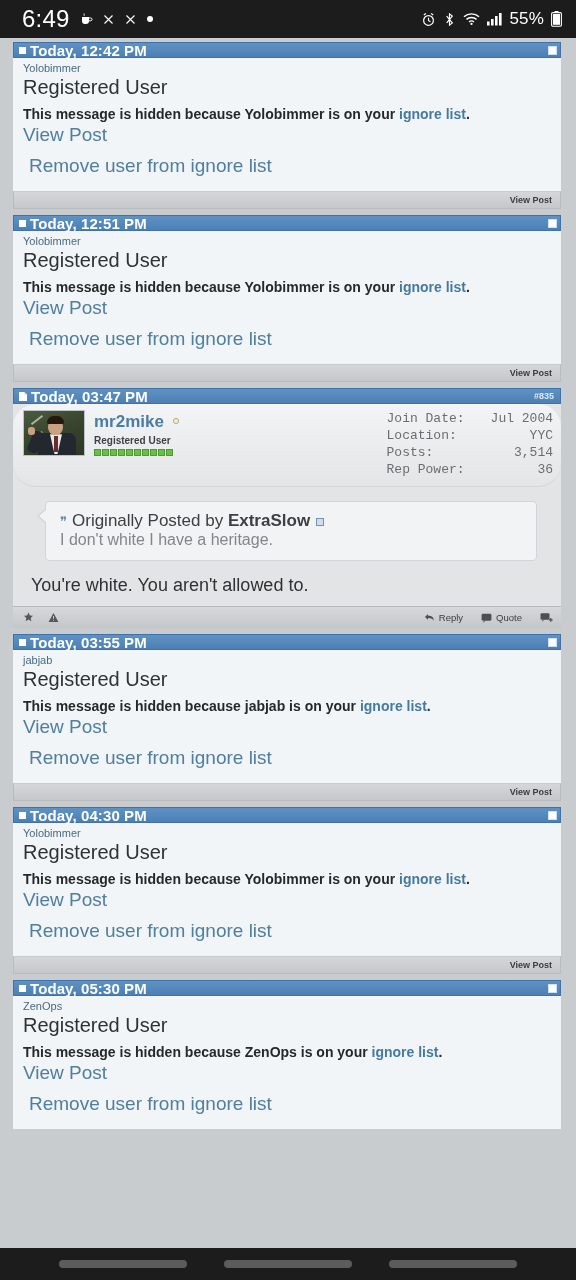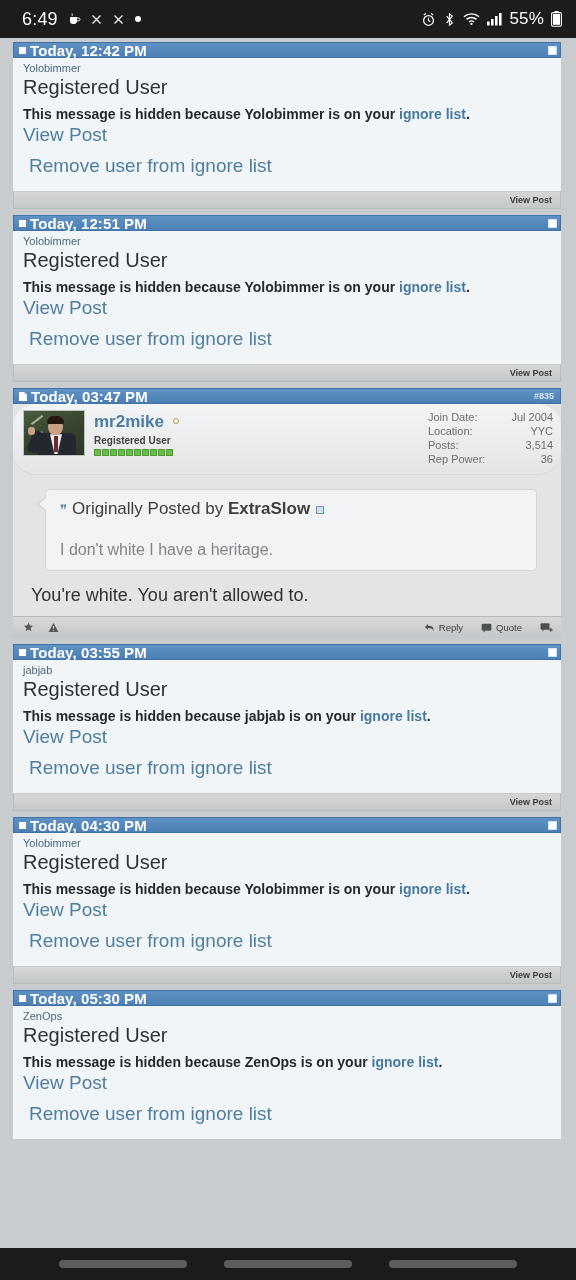--- a/index.html
+++ b/index.html
@@ -11,21 +11,21 @@
   }
   .phone { position: relative; width: 576px; height: 1280px; background: #c9ccce; }
 
   
   .statusbar {
     height: 38px; background: #1c1c1c; color: #fff;
     display: flex; align-items: center; justify-content: space-between;
     padding: 0 14px 0 22px;
   }
   .sb-left { display: flex; align-items: center; gap: 9px; }
-  .sb-time { font-size: 18px; letter-spacing: .2px; }
+  .sb-time { font-size: 24px; letter-spacing: .2px; }
   .sb-right { display: flex; align-items: center; gap: 7px; }
   .sb-pct { font-size: 17px; letter-spacing: .2px; }
   .ic { display: inline-block; line-height: 1; }
   .ic svg { display: block; }
 
   
   .page {
     position: absolute; top: 38px; left: 0; right: 0; bottom: 32px;
     background: #c9ccce; overflow: hidden;
   }
@@ -93,42 +93,42 @@
   .av-shirt { position: absolute; left: 26px; top: 23px; width: 12px; height: 20px; background: #e7e9ea; clip-path: polygon(0 0,100% 0,62% 100%,38% 100%); }
   .av-tie { position: absolute; left: 30px; top: 25px; width: 4px; height: 16px; background: #6e2b2b; }
   .av-arm { position: absolute; left: 6px; top: 20px; width: 11px; height: 22px; background: #23282e; transform: rotate(22deg); border-radius: 4px; }
   .av-hand { position: absolute; left: 4px; top: 16px; width: 7px; height: 8px; border-radius: 3px; background: #caa083; }
   .fp-id { padding-top: 2px; }
   .fp-name { font-size: 17px; font-weight: bold; color: #4a7ca5; display: inline-block; }
   .fp-dot { display: inline-block; width: 6px; height: 6px; border: 1px solid #b9a45c; border-radius: 50%; margin-left: 5px; vertical-align: 3px; }
   .fp-role { font-size: 10px; font-weight: bold; color: #3e4143; margin-top: 3px; }
   .rep { margin-top: 3px; display: flex; gap: 1px; }
   .rep i { width: 7px; height: 7px; background: #6abd45; border: 1px solid #4d9c31; display: block; }
-  .fp-stats { display: table; font-size: 11px; color: #6b6e70; }
+  .fp-stats { display: table; font-size: 13px; color: #6b6e70; font-family: Liberation Mono, monospace; }
   .fp-row { display: table-row; }
   .fp-k, .fp-v { display: table-cell; padding: 1px 0; white-space: nowrap; }
   .fp-k { padding-right: 26px; }
   .fp-v { text-align: right; }
 
   .fp-body { padding: 12px 14px 10px 14px; }
   .quote {
     position: relative; background: #f1f3f4; border: 1px solid #d2d6d8;
     border-radius: 4px; padding: 9px 12px 11px 14px; margin: 2px 10px 14px 18px;
   }
   .quote::before {
     content: ""; position: absolute; left: -9px; top: 6px;
     width: 0; height: 0; border-top: 8px solid transparent;
     border-bottom: 8px solid transparent; border-right: 9px solid #d2d6d8;
   }
   .quote::after {
     content: ""; position: absolute; left: -7px; top: 7px;
     width: 0; height: 0; border-top: 7px solid transparent;
     border-bottom: 7px solid transparent; border-right: 8px solid #f1f3f4;
   }
-  .q-head { font-size: 17px; color: #3d4042; margin-bottom: 22px; }
+  .q-head { font-size: 17px; color: #3d4042; margin-bottom: 0; }
   .q-mark { color: #5e86a8; font-size: 13px; margin-right: 5px; }
   .q-who { font-weight: bold; }
   .q-jump { display: inline-block; width: 8px; height: 8px; border: 1px solid #6b94b6; background: #cfdded; margin-left: 6px; }
   .q-text { font-size: 16px; color: #82868a; }
   .fp-msg { font-size: 18px; color: #2f3234; padding-left: 4px; }
 
   .fp-foot {
     height: 22px; background: linear-gradient(#d6d8d9, #c4c7c9);
     border-top: 1px solid #b7babc;
     display: flex; align-items: center; justify-content: space-between;

